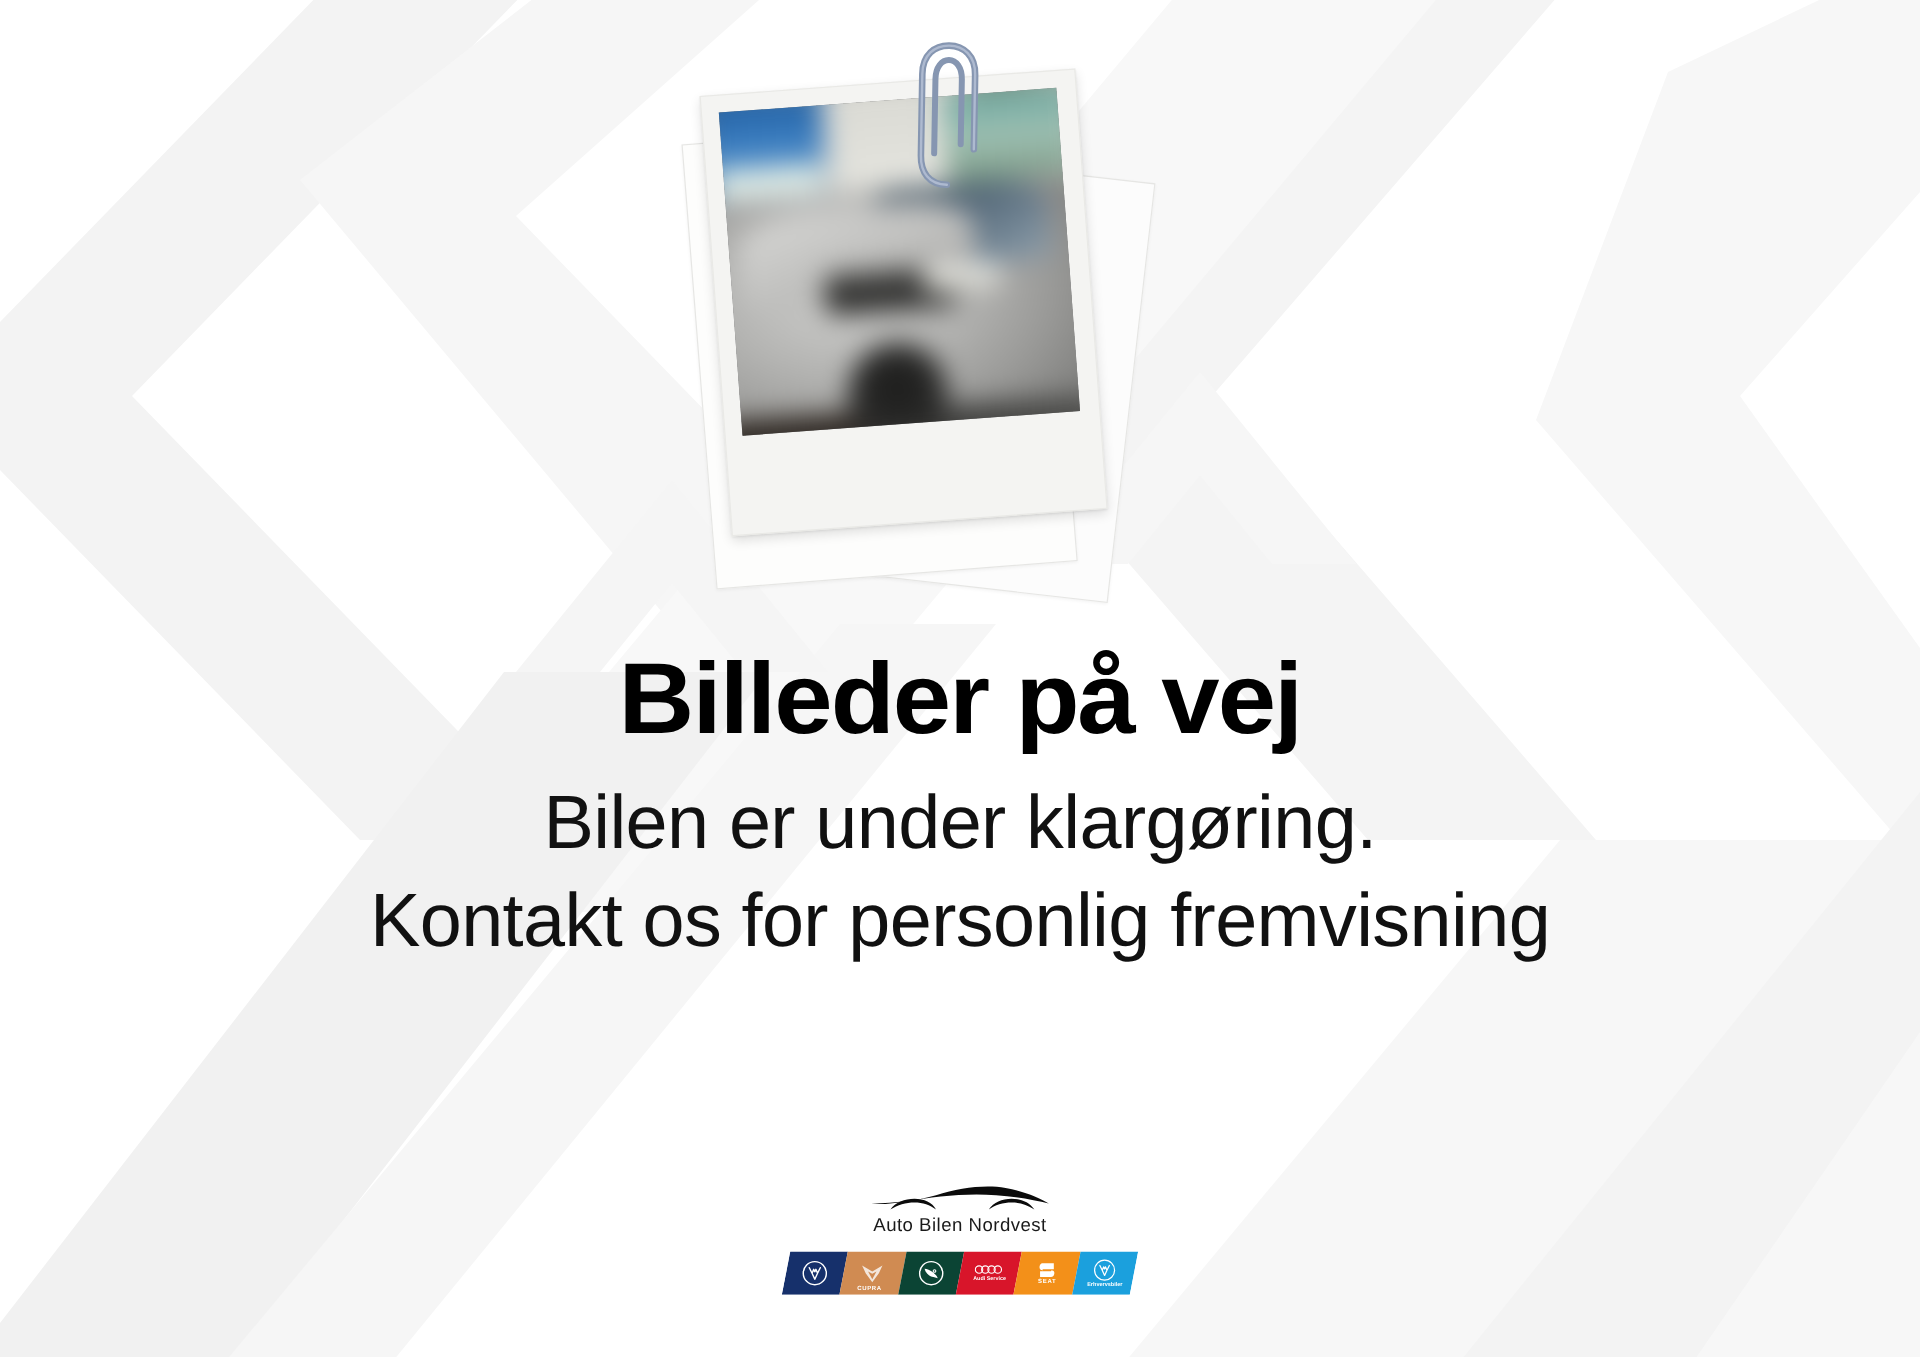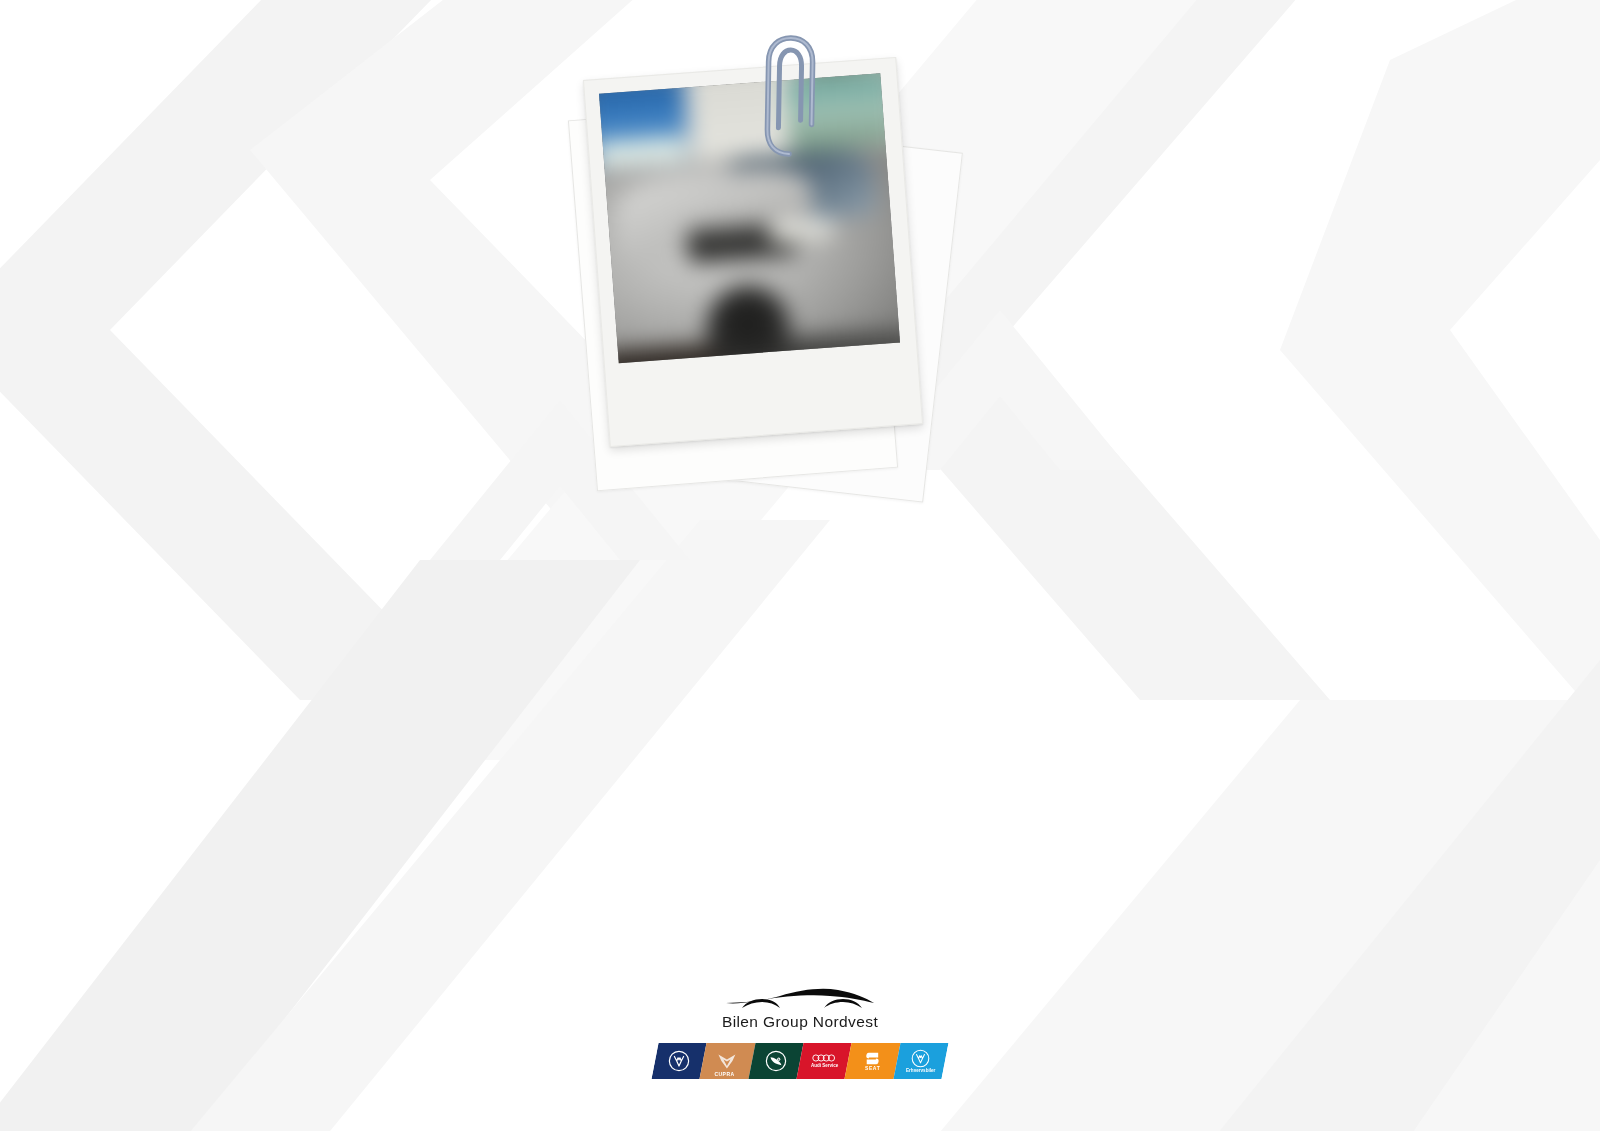--- a/index.html
+++ b/index.html
@@ -305,34 +305,39 @@
                L 39 88" fill="none" stroke="#8696b1" stroke-width="5" stroke-linecap="round"></path>
       <path d="M 28 122
                C 13 122 6 112 6 98
                L 6 30
                C 6 14 16 6 28 6
                C 40 6 50 14 50 30
                L 50 92" fill="none" stroke="#aebad0" stroke-width="2" stroke-linecap="round"></path>
     </svg>
   </div>
 
+  <div class="text-block">
+    <h1 class="headline">Billeder på vej</h1>
+    <p class="subline first">Bilen er under klargøring.</p>
+    <p class="subline">Kontakt os for personlig fremvisning</p>
+  </div>
 
   <div class="footer">
     <div class="logo-wrap">
 
       <svg class="logo-car" width="156" height="30" viewBox="0 0 156 30" xmlns="http://www.w3.org/2000/svg">
         <path d="M4 21 C 26 20 40 19 58 14 C 78 8 98 5 116 8 C 132 11 144 16 152 21
                  C 140 18 124 15 108 14 C 84 12 56 15 34 19 C 22 21 12 22 4 21 Z" fill="#0b0b0b"></path>
         <path d="M20 26 C 24 20 32 17 40 17 C 48 17 55 20 58 26
                  C 53 22 47 20 40 20 C 33 20 26 22 20 26 Z" fill="#0b0b0b"></path>
         <path d="M102 26 C 106 20 113 17 121 17 C 129 17 136 20 140 26
                  C 134 22 128 20 121 20 C 114 20 107 22 102 26 Z" fill="#0b0b0b"></path>
       </svg>
 
-      <span class="logo-tagline">Bilen Group Nordvest</span>
+      <span class="logo-tagline">Auto Bilen Nordvest</span>
 
       
       <div class="brand-bar">
 
         <div class="brand-seg" style="background:#16306b">
           <svg class="brand-ico" width="22" height="22" viewBox="0 0 48 48">
             <circle cx="24" cy="24" r="21" fill="none" stroke="#fff" stroke-width="2.6"></circle>
             <path d="M14 14 L19 24 L22 17 L24 21.5 L26 17 L29 24 L34 14
                      M19 24 L24 35 L29 24" fill="none" stroke="#fff" stroke-width="2.6" stroke-linejoin="round" stroke-linecap="round"></path>
           </svg>

